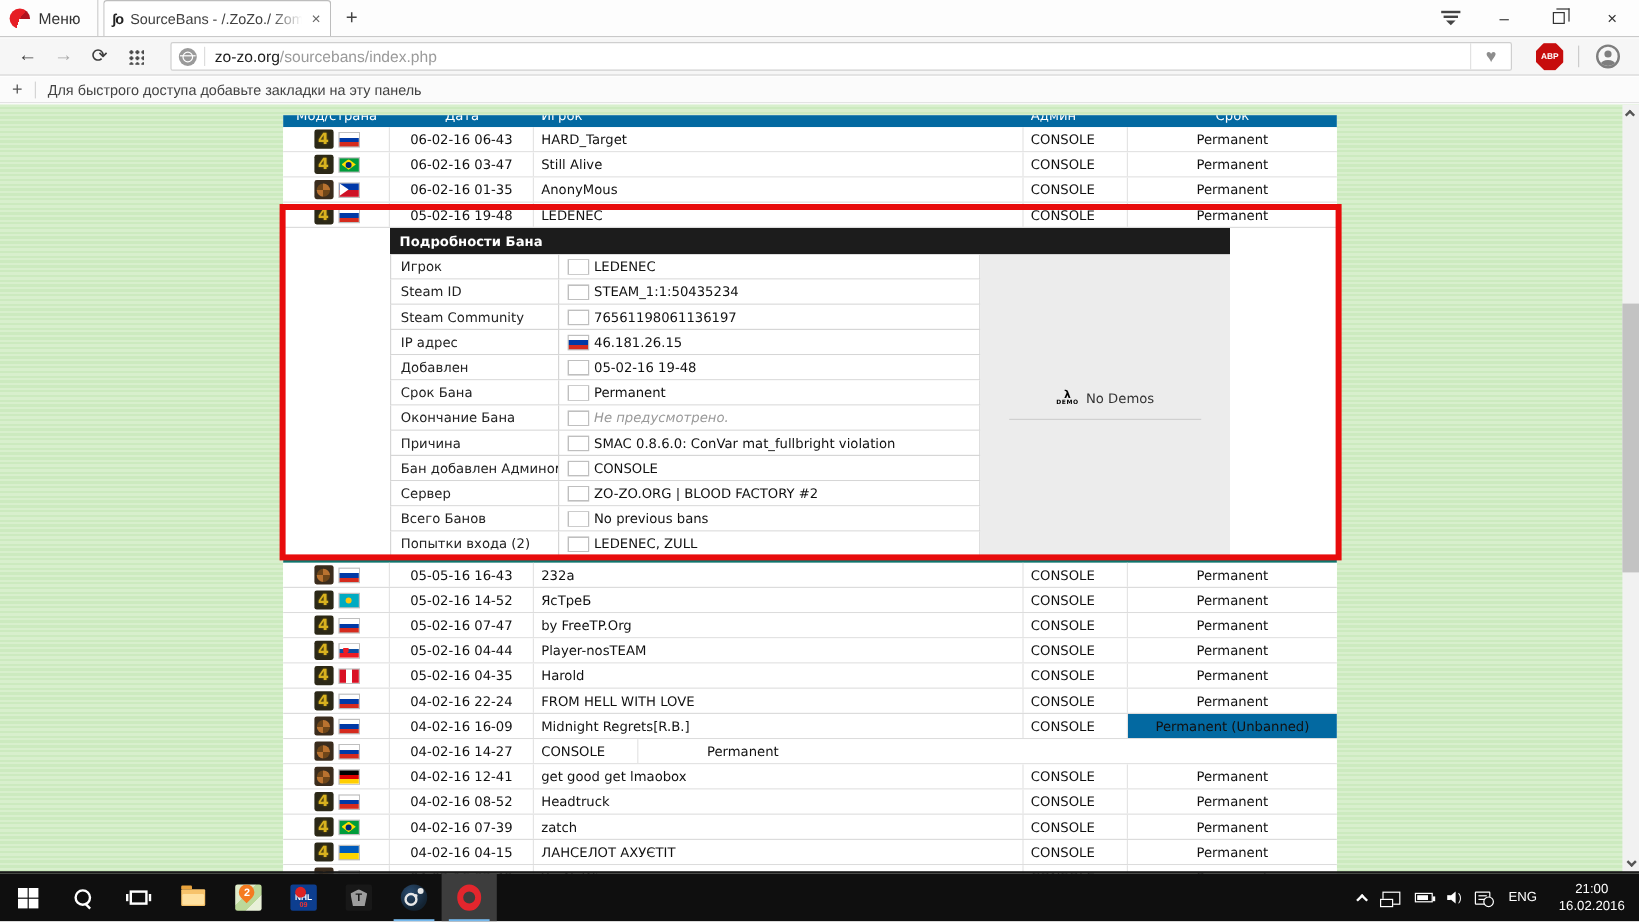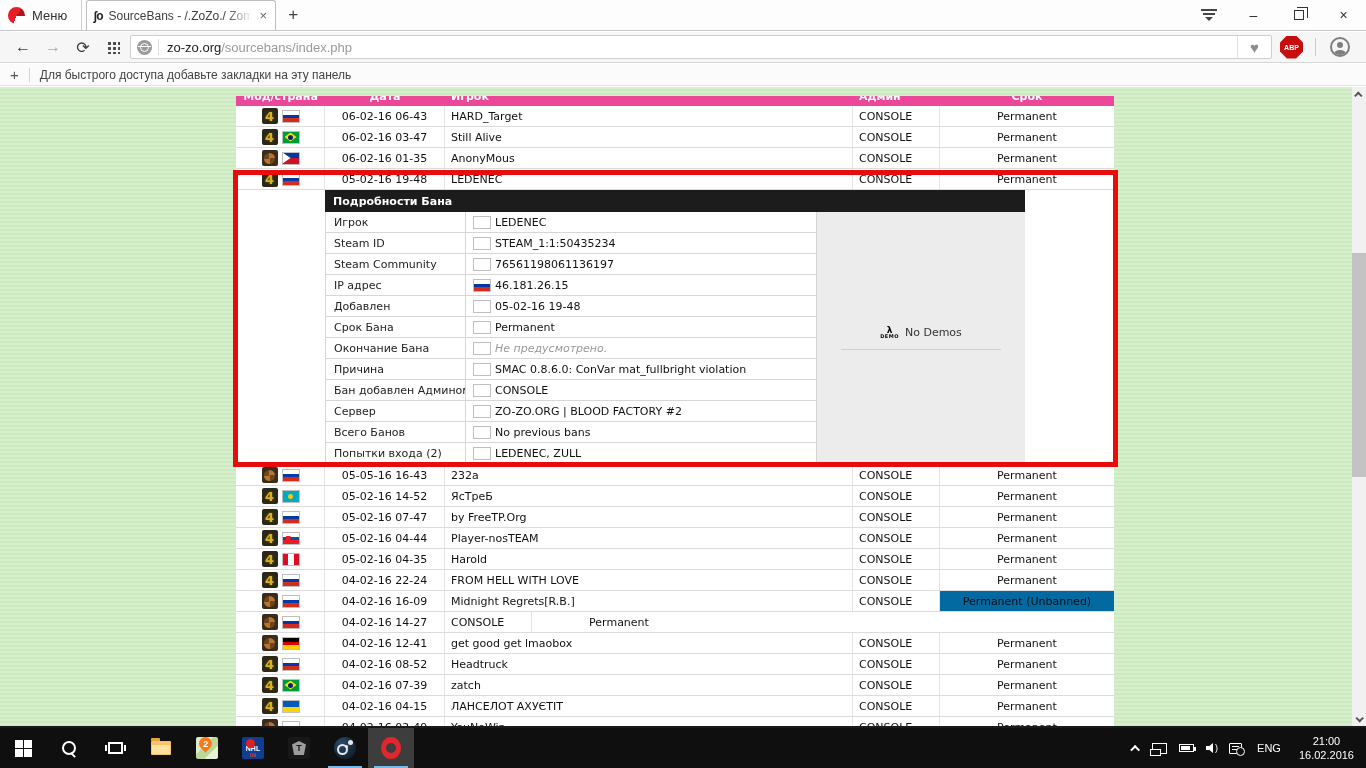--- a/index.html
+++ b/index.html
@@ -24,21 +24,21 @@
   .tiles-icon i{display:block;height:2px;background:#444}
   .tiles-icon i:nth-child(1){width:16px}.tiles-icon i:nth-child(2){width:12px}
   .tiles-icon b{width:0;height:0;border-left:4px solid transparent;border-right:4px solid transparent;border-top:4px solid #444}
   .restore-icon{width:10px;height:10px;border:1px solid #333;position:relative;background:#fdfdfd}
   .restore-icon:before{content:"";position:absolute;left:2px;top:-4px;width:10px;height:10px;border:1px solid #333;border-bottom:none;border-left:none}
 
   .addrbar{position:absolute;top:32px;left:0;right:0;height:31px;background:#f6f6f6;border-bottom:1px solid #d6d6d6;display:flex;align-items:center;padding:0 10px;gap:4px}
   .nav-ico{width:26px;height:24px;display:flex;align-items:center;justify-content:center;font-size:16px;color:#3c3c3c;cursor:pointer}
   .nav-ico.dis{color:#a9a9a9}
   .grid-icon{width:13px;height:13px;background-image:radial-gradient(circle,#4a4a4a 1.4px,transparent 1.6px);background-size:5px 5px;background-position:0 0}
-  .url-box{flex:1;height:24px;background:#fff;border:1px solid #cfcfcf;border-radius:2px;display:flex;align-items:center;padding:0 0 0 6px;margin:0 0}
+  .url-box{flex:1;height:24px;background:#fff;border:1px solid #cfcfcf;border-radius:2px;display:flex;align-items:center;padding:0 0 0 6px;margin:0 12px}
   .globe{width:15px;height:15px;border-radius:50%;background:#9a9a9a;position:relative;margin-right:6px}
   .globe:before{content:"";position:absolute;inset:3px;border-radius:50%;border:1px solid #fff}
   .globe:after{content:"";position:absolute;left:1px;right:1px;top:6px;height:1px;background:#fff}
   .url-sep{width:1px;height:16px;background:#ddd;margin-right:8px}
   .url-text{font-size:13px;color:#1d1d1d}
   .url-text .path{color:#9a9a9a}
   .heart-box{margin-left:auto;height:100%;border-left:1px solid #e2e2e2;display:flex;align-items:center;padding:0 12px;cursor:pointer}
   .heart{color:#8d8d8d;font-size:15px}
   .abp{width:23px;height:23px;background:#c70d0d;clip-path:polygon(30% 0,70% 0,100% 30%,100% 70%,70% 100%,30% 100%,0 70%,0 30%);display:flex;align-items:center;justify-content:center;color:#fff;font-size:7px;font-weight:bold;cursor:pointer;margin:0 4px}
   .abar-sep{width:1px;height:18px;background:#ccc;margin:0 4px}
@@ -50,21 +50,21 @@
   .book-plus{font-size:15px;color:#555;cursor:pointer}
   .book-sep{width:1px;height:14px;background:#d5d5d5}
   .book-hint{font-size:12px;color:#444}
 
   
   .viewport{position:absolute;top:87px;left:0;right:0;height:641px;overflow:hidden;
     background:repeating-linear-gradient(#d8efcd 0 2px,#cceabf 2px 4px)}
   .borderline{position:absolute;left:0;right:0;top:726px;height:2px;background:#1a1a1a}
 
   .bans-table{position:absolute;left:236px;top:9px;width:878px;font-family:"DejaVu Sans",sans-serif;font-size:11px;color:#111;background:#fff}
-  .thead{display:flex;height:10px;overflow:hidden;background:#ec4899;color:#fff;font-weight:bold}
+  .thead{display:flex;height:10px;overflow:hidden;background:#0369a1;color:#fff;font-weight:normal}
   .thead .hcell{overflow:hidden;display:flex;justify-content:center}
   .thead .hcell span{transform:translateY(-6px);white-space:nowrap}
   .thead .hcell.left{justify-content:flex-start;padding-left:6px}
   .c-mod{width:89px}.c-date{width:120px}.c-player{width:408px}.c-admin{width:87px}.c-term{width:174px}
   .brow{display:flex;height:21px;background:#fff;border-bottom:1px solid #dcdcdc;cursor:pointer}
   .brow .cell{display:flex;align-items:center;border-right:1px solid #e4e4e4;overflow:hidden;white-space:nowrap}
   .brow .cell:last-child{border-right:none}
   .cell.c-mod{justify-content:center;gap:5px}
   .cell.c-date{justify-content:center}
   .cell.c-player{padding-left:6px}
@@ -86,21 +86,21 @@
   .flag-pe{background:linear-gradient(90deg,#d91023 33%,#fff 33% 66%,#d91023 66%)}
   .flag-de{background:linear-gradient(#000 33%,#d00 33% 66%,#ffce00 66%)}
   .flag-ua{background:linear-gradient(#005bbb 50%,#ffd500 50%)}
 
   .mod{width:16px;height:16px;flex:none;display:flex;align-items:center;justify-content:center;border-radius:2px}
   .mod-l4d2{background:#2b2817;color:#d8b21f;font-weight:bold;font-size:13px;font-family:"DejaVu Sans",sans-serif;text-shadow:0 0 2px #7a6410}
   .mod-tf2{background:#3a2c1d;position:relative}
   .mod-tf2:before{content:"";width:11px;height:11px;border-radius:50%;background:conic-gradient(#b9722f 0 25%,#6f4619 25% 50%,#b9722f 50% 75%,#6f4619 75%)}
 
   
-  .detail-wrap{background:#fff;border-bottom:1px solid #0f766e;padding-left:89px}
+  .detail-wrap{background:#fff;border-bottom:5px solid #0f766e;padding-left:89px}
   .detail-head{width:700px;height:22px;background:#1c1c1c;color:#fff;font-weight:bold;display:flex;align-items:center;padding-left:8px}
   .detail-body{width:700px;display:flex}
   .detail-rows{width:492px}
   .drow{display:flex;height:21px}
   .dlabel,.dvalue{display:flex;align-items:center;border:1px solid #d6d6d6;border-top:none;background:#fff;padding-left:8px;white-space:nowrap;overflow:hidden}
   .dlabel{width:140px;border-right:none;color:#222}
   .dvalue{width:352px;gap:5px}
   .dvalue.muted{color:#999;font-style:italic}
   .demo-pane{width:208px;background:#ececec;display:flex;flex-direction:column;align-items:center;justify-content:center}
   .demo-line{display:flex;align-items:center;gap:6px;color:#333}

